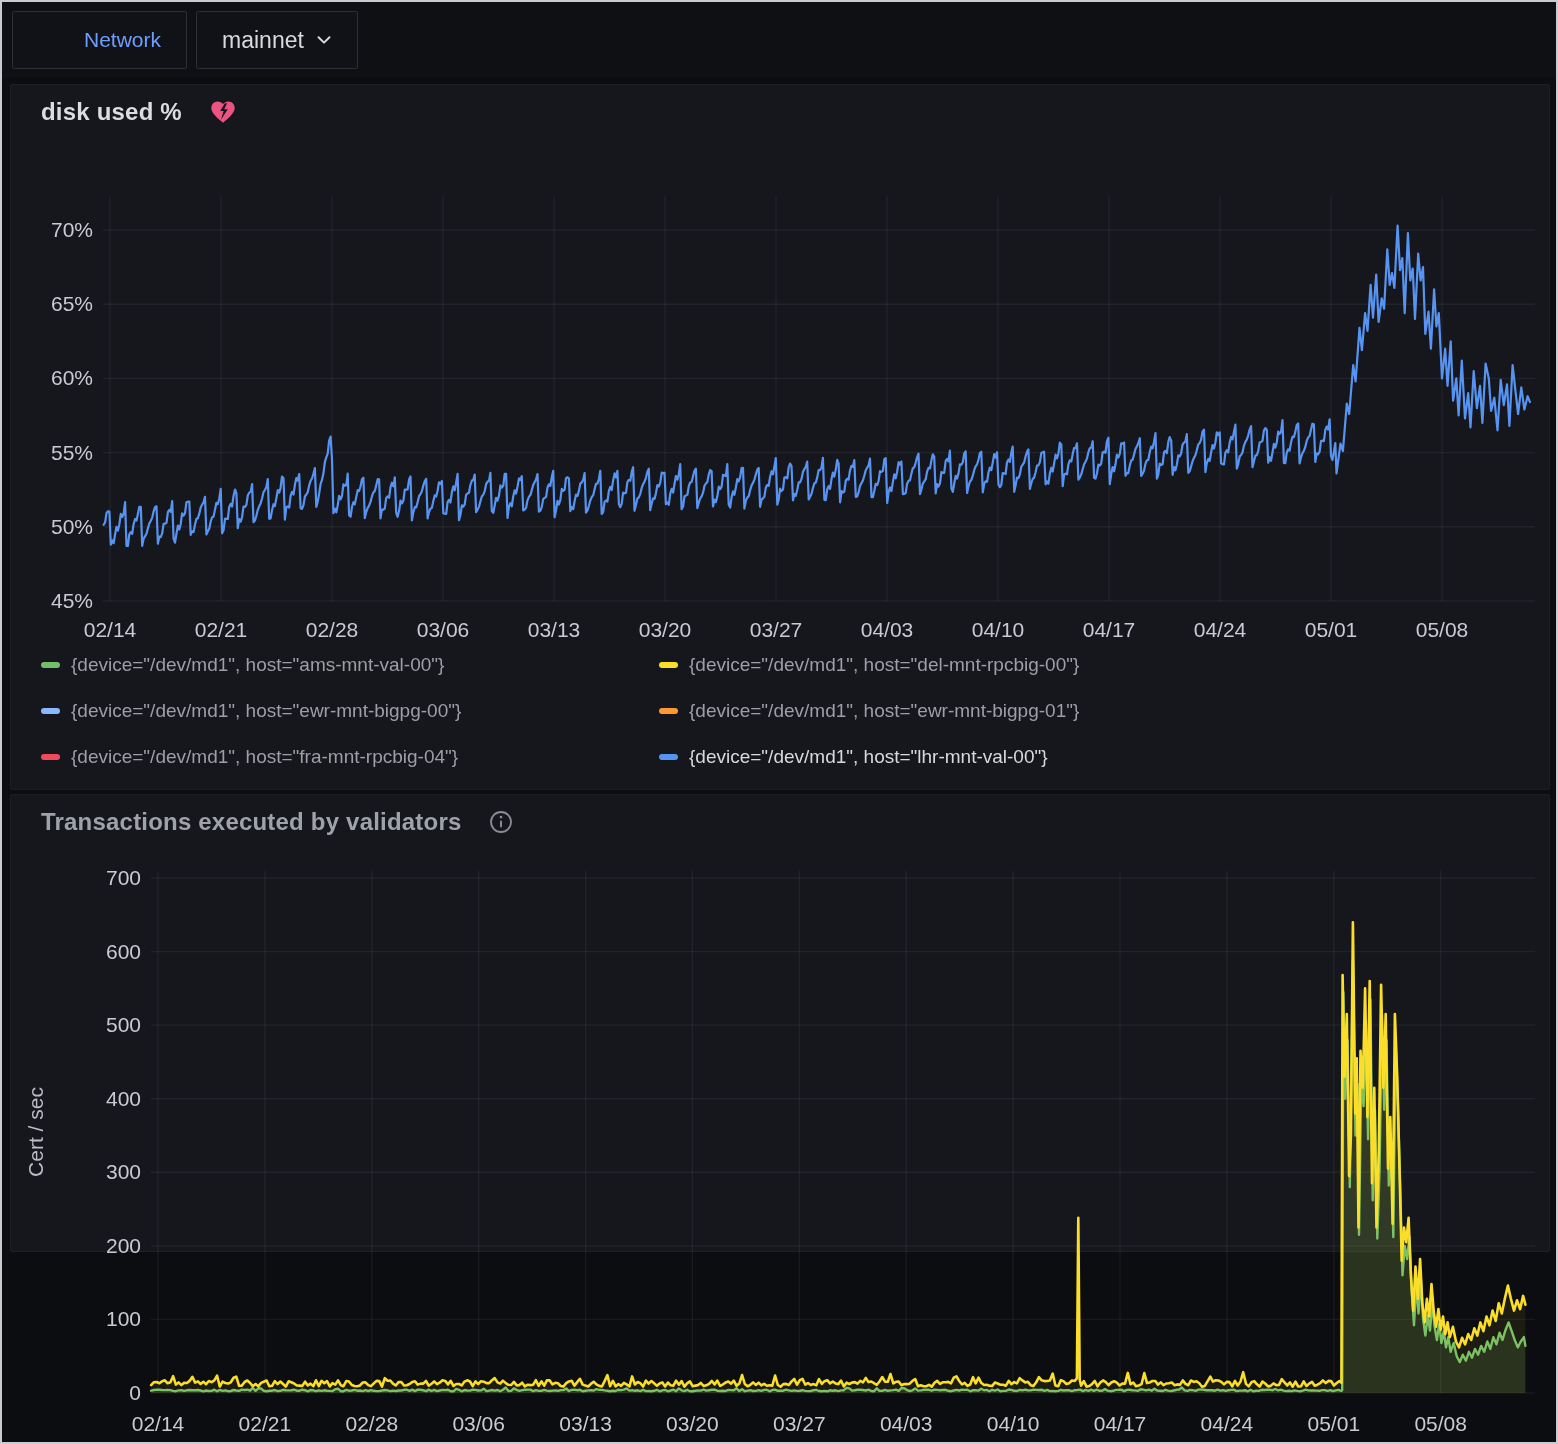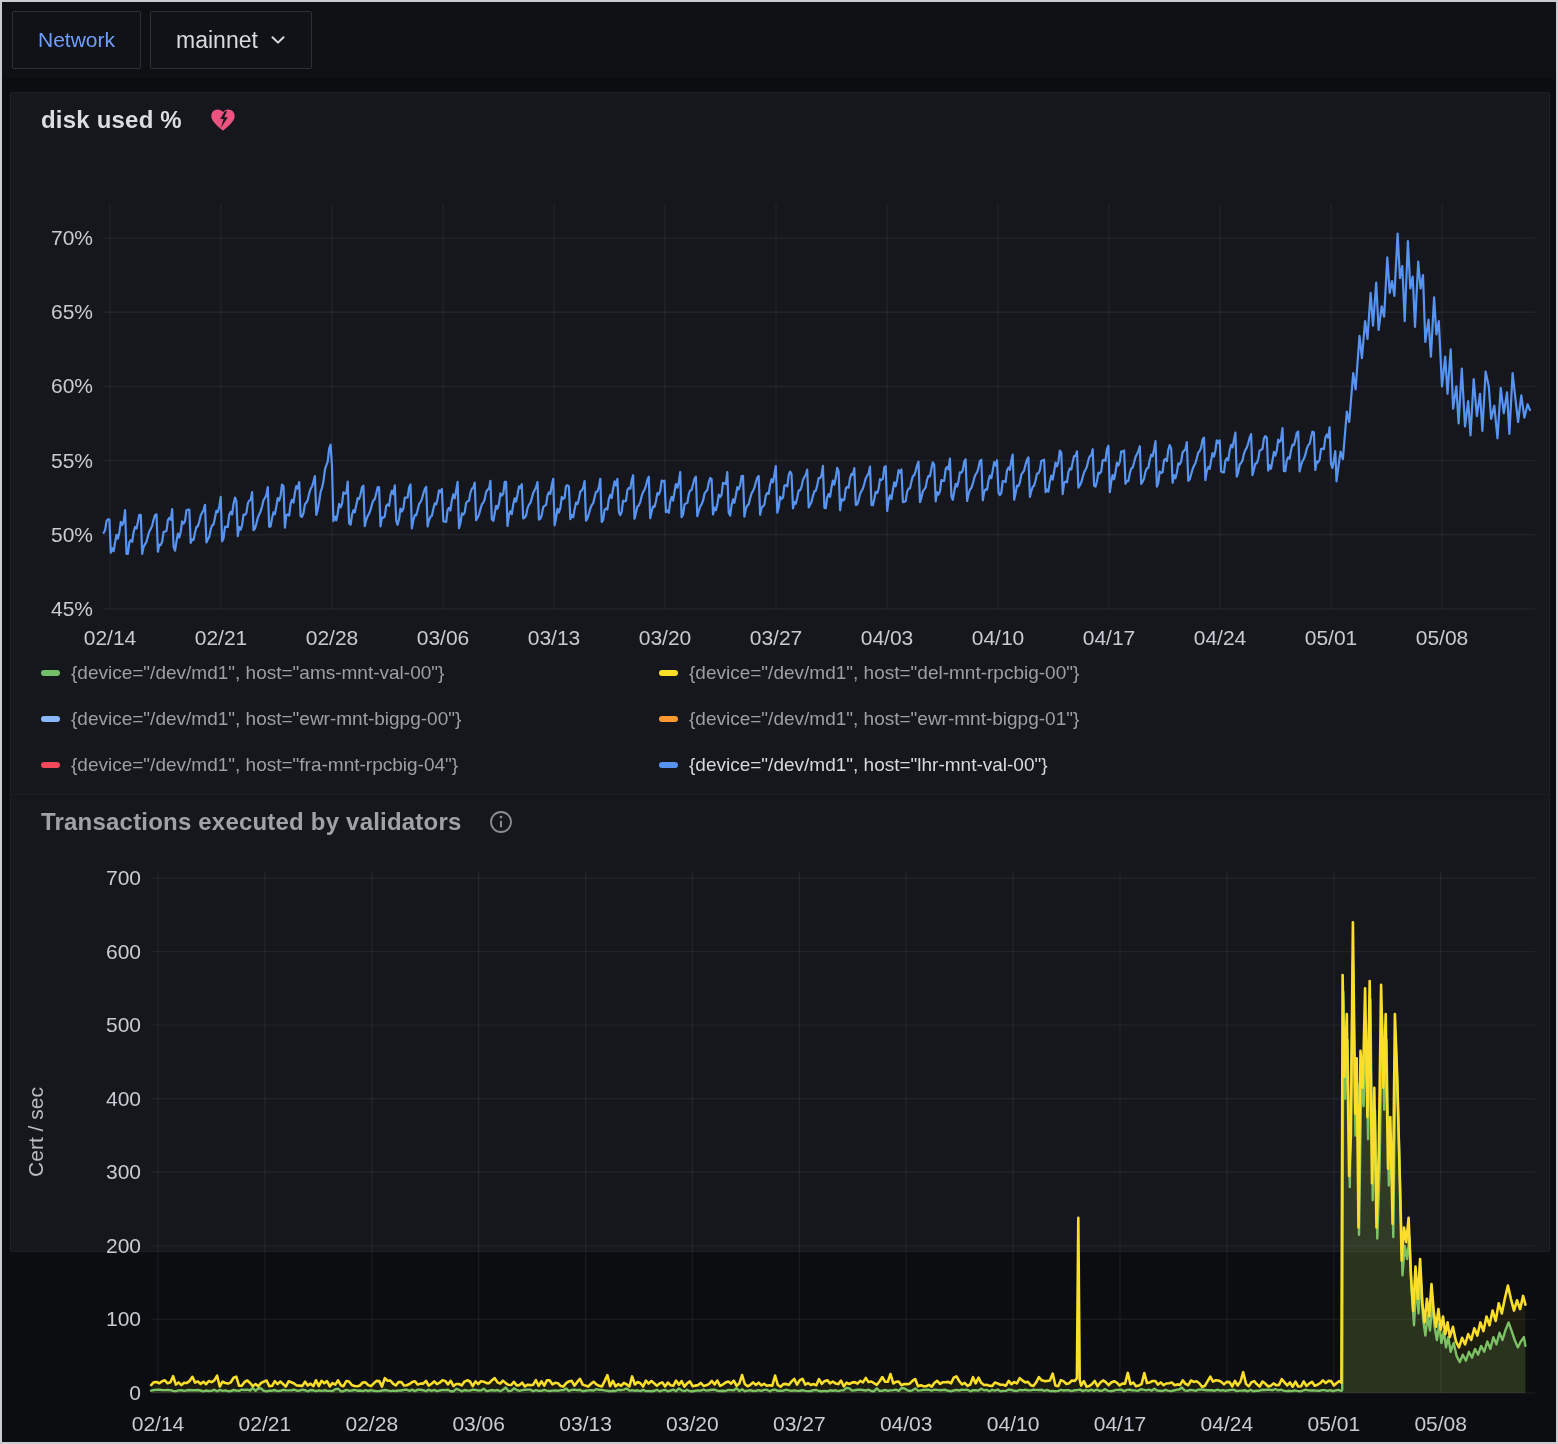--- a/index.html
+++ b/index.html
@@ -11,29 +11,29 @@
     color:#D8D9DF;
     overflow:hidden;
     position:relative;
   }
   
   .topbar { height:76px; display:flex; align-items:center; padding-left:10px; gap:9px; background:#0F1013; }
   .tb-box {
     height:58px; display:flex; align-items:center; padding:0 25px;
     background:#111217; border:1px solid #2D2F36; border-radius:2px;
   }
-  .network-label { color:#6E9FFF; font-size:21px; font-weight:500; }
+  .network-label { color:#6E9FFF; font-size:21px; font-weight:500;margin-left:46px; }
   .dropdown { cursor:pointer; gap:12px; }
   .dropdown-value { color:#D8D9DF; font-size:23px; font-weight:400; }
   
   .panel {
     position:absolute; left:8px; width:1540px;
     background:#16171C; border:1px solid #1D1F24; border-radius:2px;
   }
-  #panel1 { top:82px; height:706px;margin-top:8px; }
+  #panel1 { top:82px; height:706px; }
   #panel2 { top:792px; height:458px; }
   .panel-head { display:flex; align-items:center; padding:13px 0 0 30px; gap:27px; }
   .p1-title { font-size:24px; font-weight:600; color:#DCDDE2; letter-spacing:.2px; }
   .p2-title { font-size:24px; font-weight:600; color:#9FA2A9; letter-spacing:.2px; }
   .chart-svg { position:absolute; left:0; display:block; }
   #chart1 { top:100px; width:1540px; height:465px; }
   #chart2 { top:60px;  width:1540px; height:586px; }
   
   .legend {
     position:absolute; left:30px; top:563px; width:1490px;

